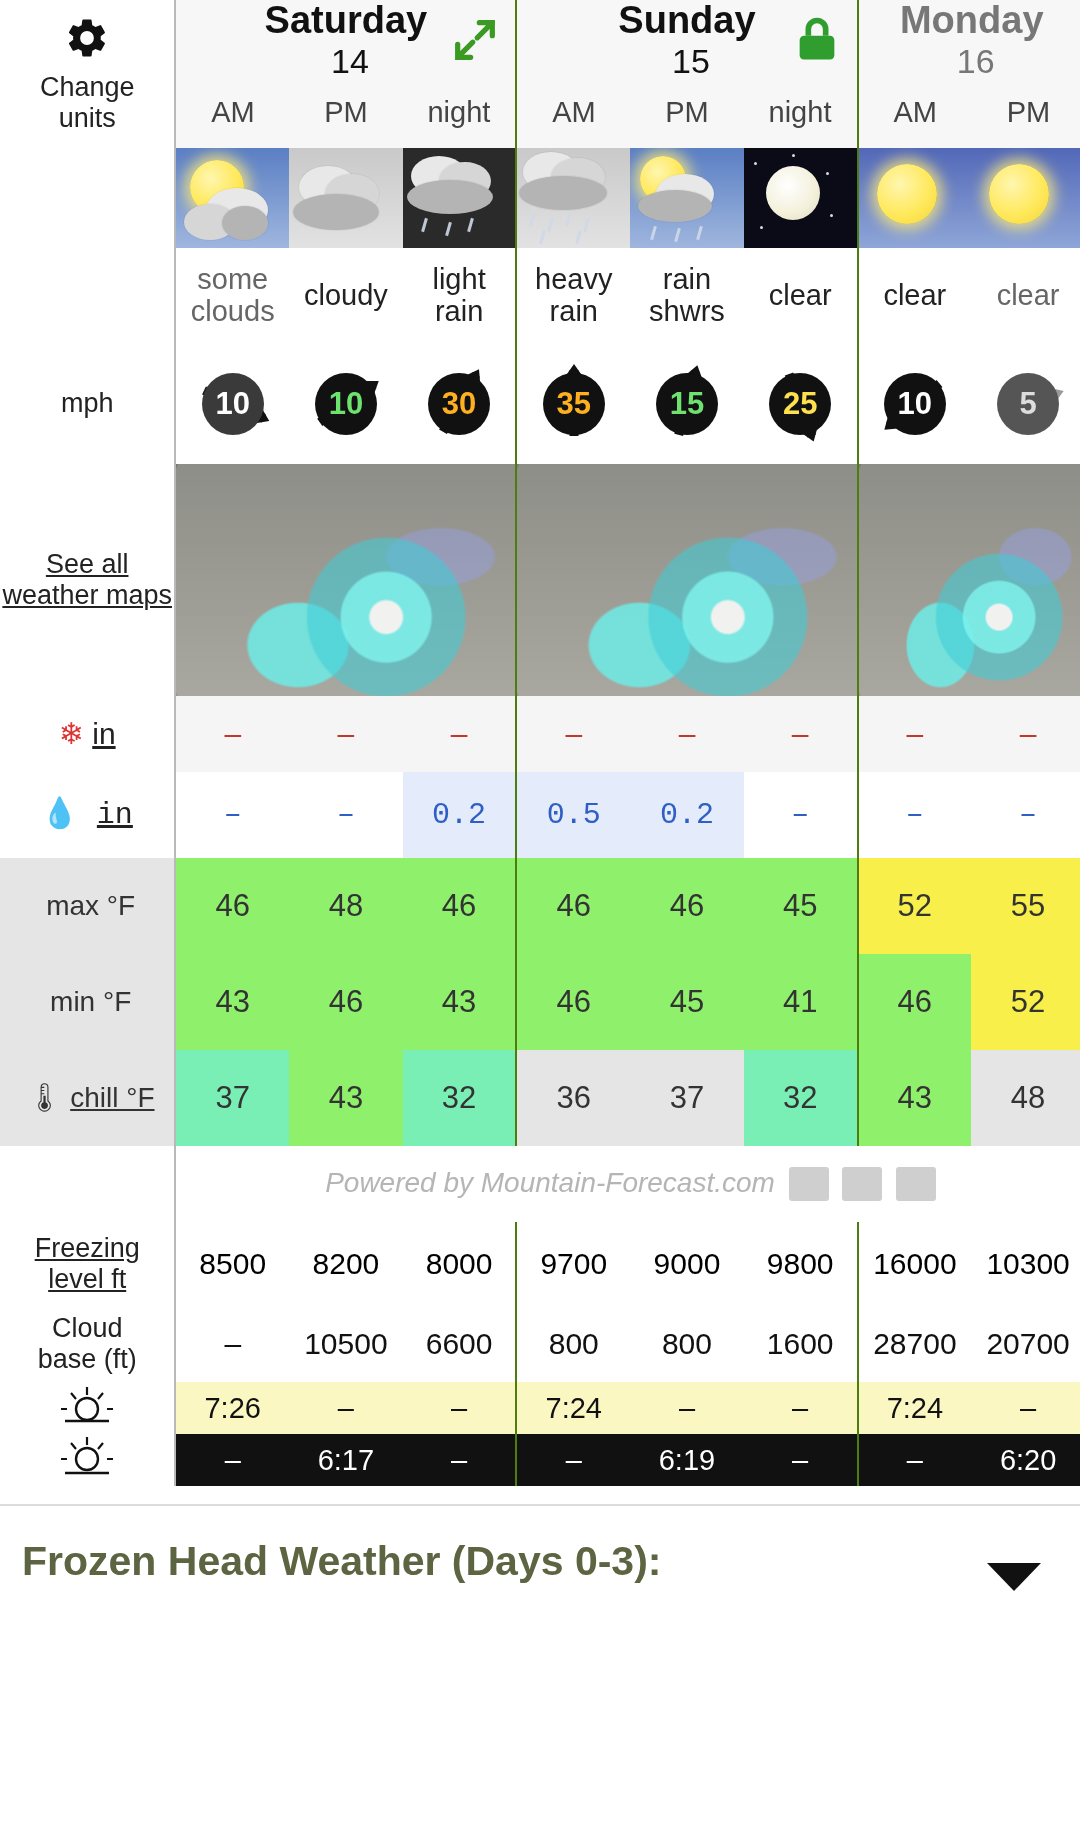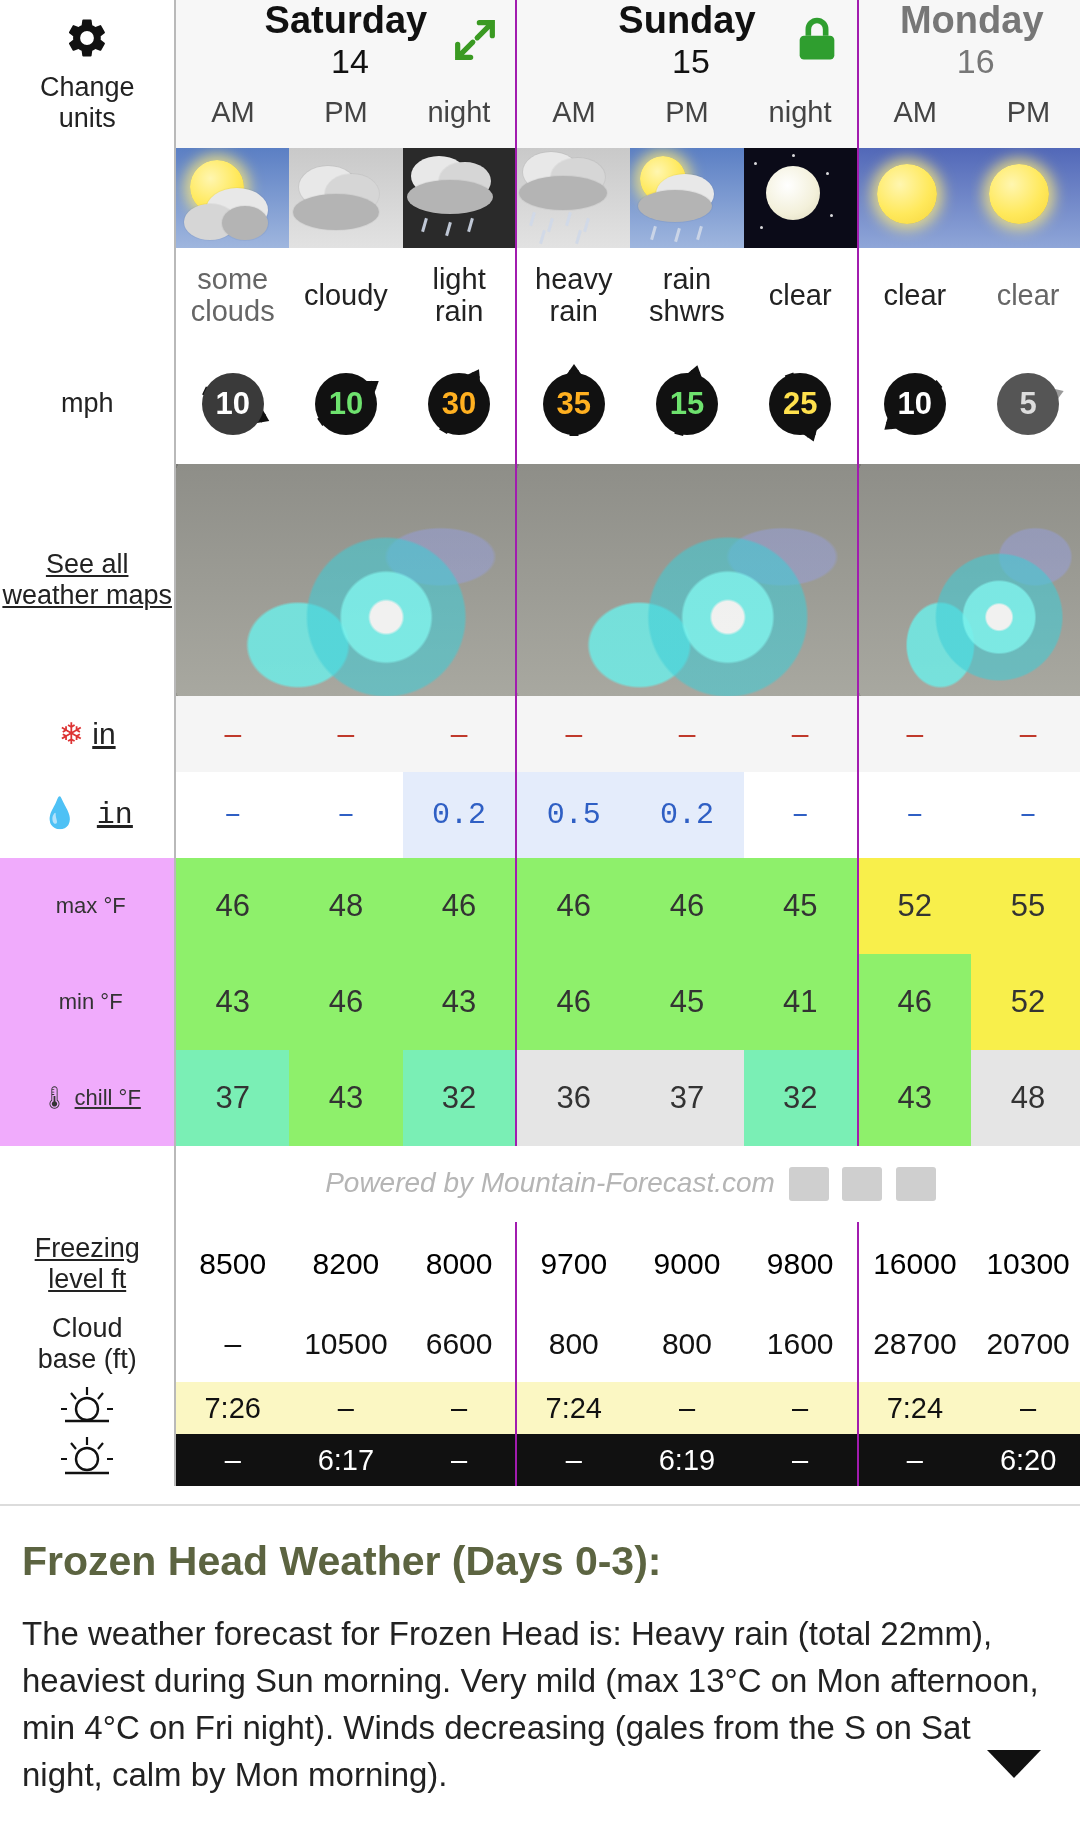--- a/index.html
+++ b/index.html
@@ -32,37 +32,37 @@
     line-height: 1.15;
   }
   .rowlabel .u { text-decoration: underline; }
 
   .cell {
     width: 94px;
     text-align: center;
     vertical-align: middle;
     font-size: 29px;
   }
-  .daysep { border-left: 2px solid #a21caf; }
+  .daysep { border-left: 2px solid #4d7c0f; }
 
   
   .dayhead {
     background: #f7f7f7;
     vertical-align: top;
     padding-top: 4px;
     height: 148px;
     position: relative;
   }
   .dayname {
     font-size: 38px; font-weight: bold; color: #111;
     text-align: center; line-height: 1.08; white-space: nowrap;
   }
   .daynum { font-size: 34px; color: #111; text-align: center; line-height: 1.2; margin-left: 8px; }
   .dayhead.dim .dayname, .dayhead.dim .daynum { color: #777; }
-  .ampmrow { display: flex; }
+  .ampmrow { display: flex; justify-content: flex-end; }
   .ampmrow div {
     flex: 1 1 0; text-align: center; font-size: 29px; color: #444;
     padding-top: 14px;
   }
   .expand-icon {
     position: absolute; top: 14px; right: 14px; width: 52px; height: 52px;
   }
 
   
   .skycell { height: 100px; padding: 0; position: relative; }
@@ -135,21 +135,21 @@
 
   
   .snowrow td { height: 76px; background: #f5f5f5; font-size: 30px; color: #c0392b; }
   .snowrow .rowlabel { background:#fff; color:#222; }
   .rainrow td { height: 86px; font-size: 30px; color: #2f5fc4; font-family: Liberation Mono, monospace; }
   .rainrow .rowlabel { color:#222; }
   .rainamt { background: #e4ecfb; font-weight: normal; }
 
   
   .temprow td { height: 96px; font-size: 31px; color: #333; }
-  .temprow .rowlabel { background: #f0abfc; font-size: 22px; padding-left: 7px; }
+  .temprow .rowlabel { background: #e5e5e5; font-size: 28px; padding-left: 7px; }
   .g1 { background: #8ef06b; }
   .y1 { background: #f8ef4b; }
   .c1 { background: #7aefb5; }
   .c2 { background: #e5e5e5; }
   .dimtxt { color: #6f6f6f; }
 
   
   .powered {
     height: 76px; text-align: center; vertical-align: middle;
     font-size: 28px; color: #b5b5b5; font-style: italic;
@@ -630,21 +630,20 @@
     </tr>
 
   </tbody>
       </table>
   </div>
 
   <div class="divider"></div>
 
   <div class="bottom">
     <h2 class="bt">Frozen Head Weather (Days 0-3):</h2>
-    <p class="bp">The weather forecast for Frozen Head is: Heavy rain (total 22mm), heaviest during Sun morning. Very mild (max 13°C on Mon afternoon, min 4°C on Fri night). Winds decreasing (gales from the S on Sat night, calm by Mon morning).</p>
   </div>
 
   <div class="scrollbtn">
     <svg width="62" height="40" viewBox="0 0 62 40">
       <path d="M4 6 L31 34 L58 6 Z" fill="#111"></path>
     </svg>
   </div>
 
 </div>
 

